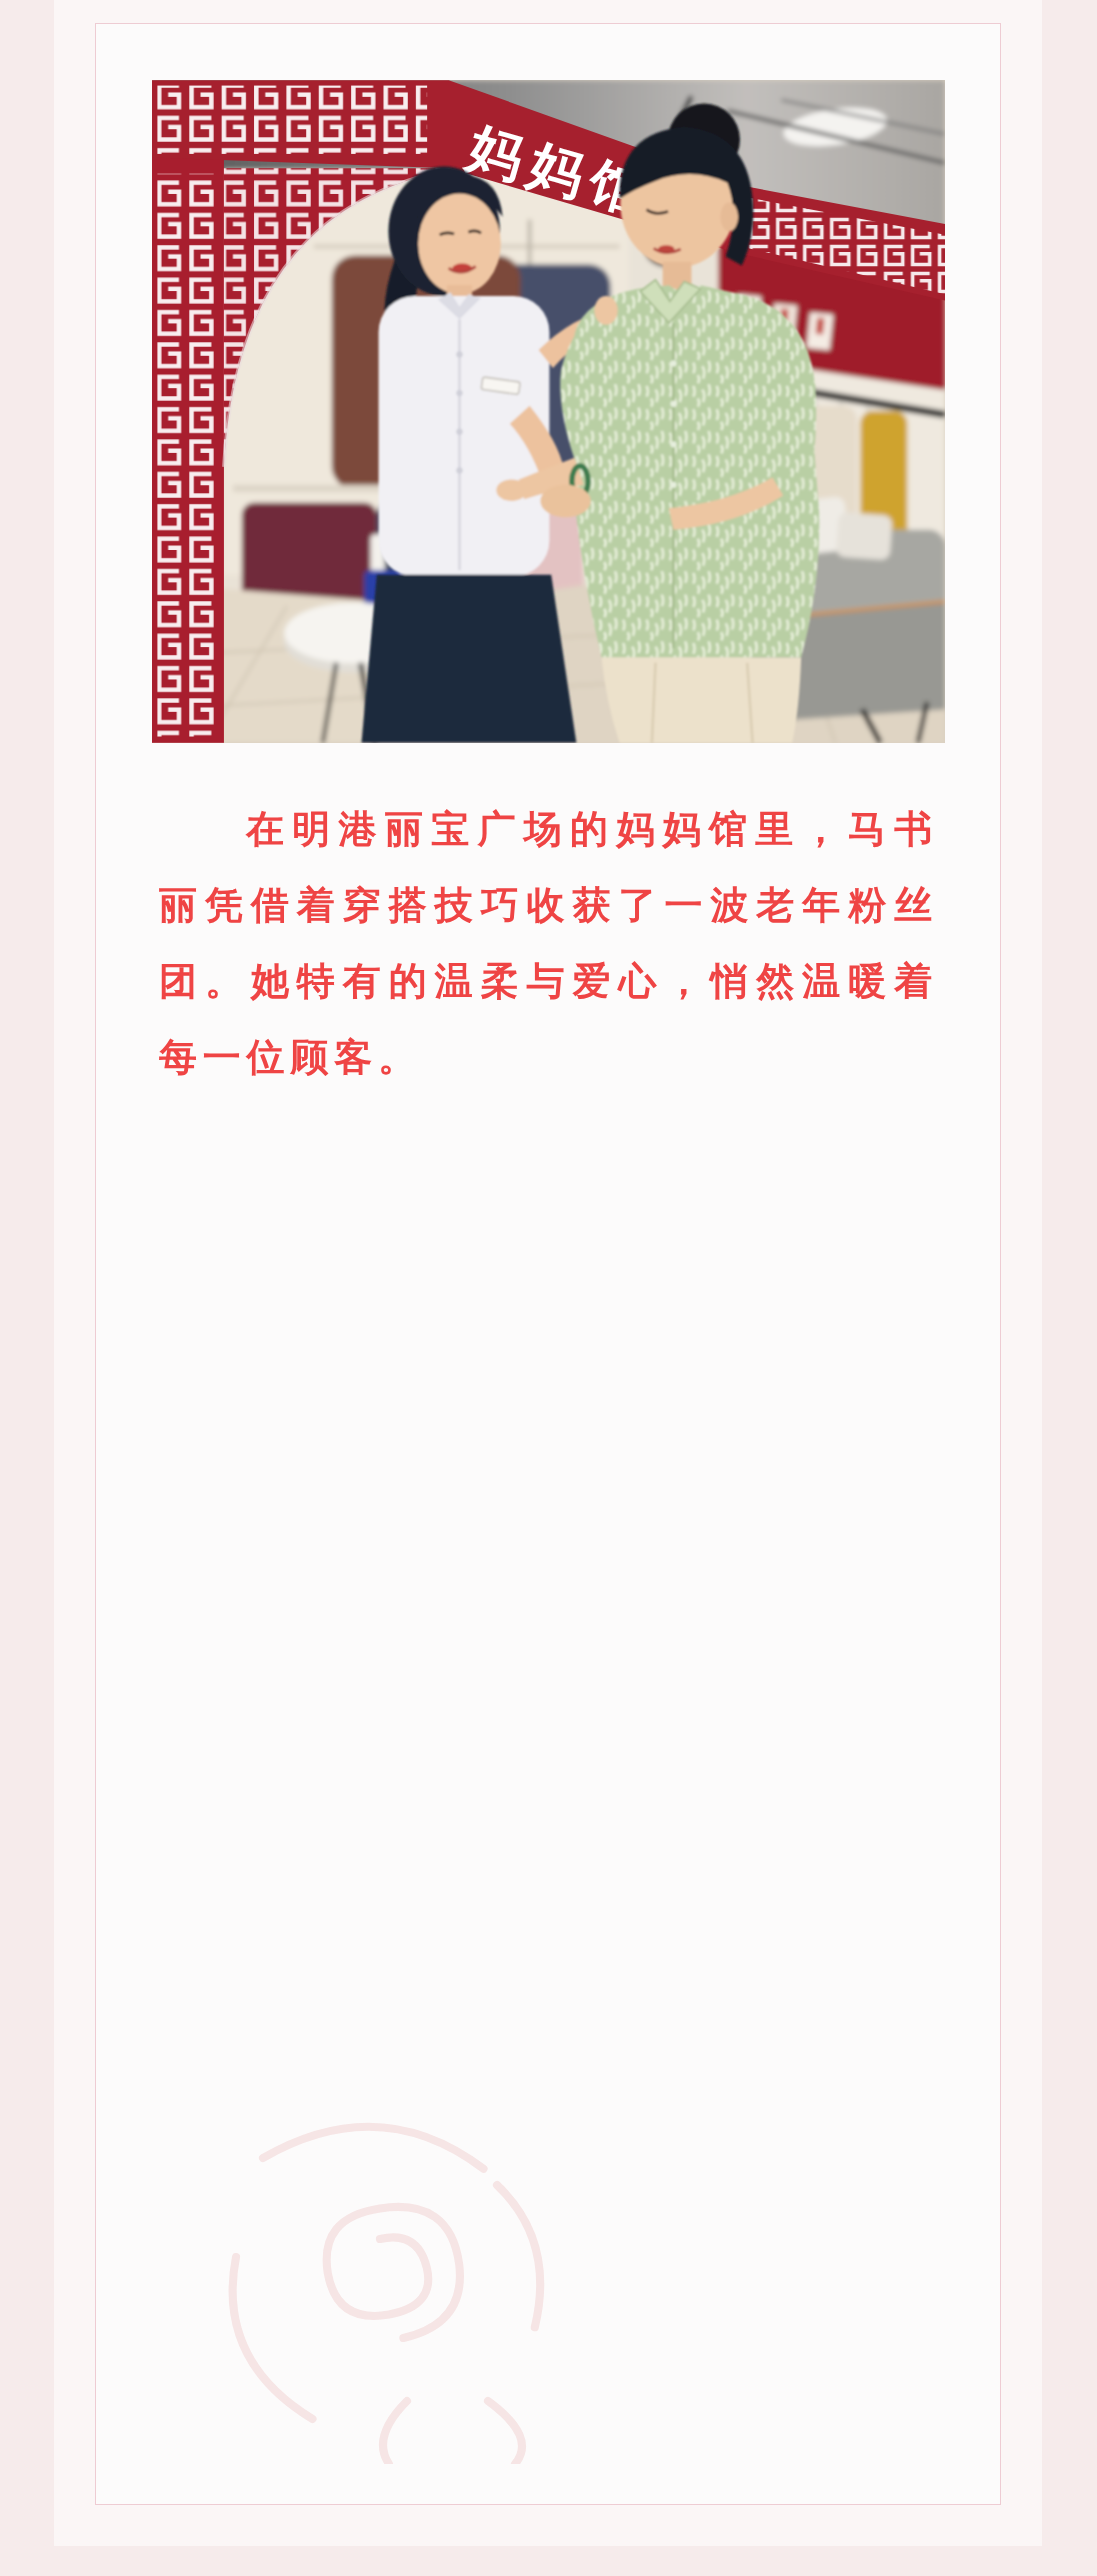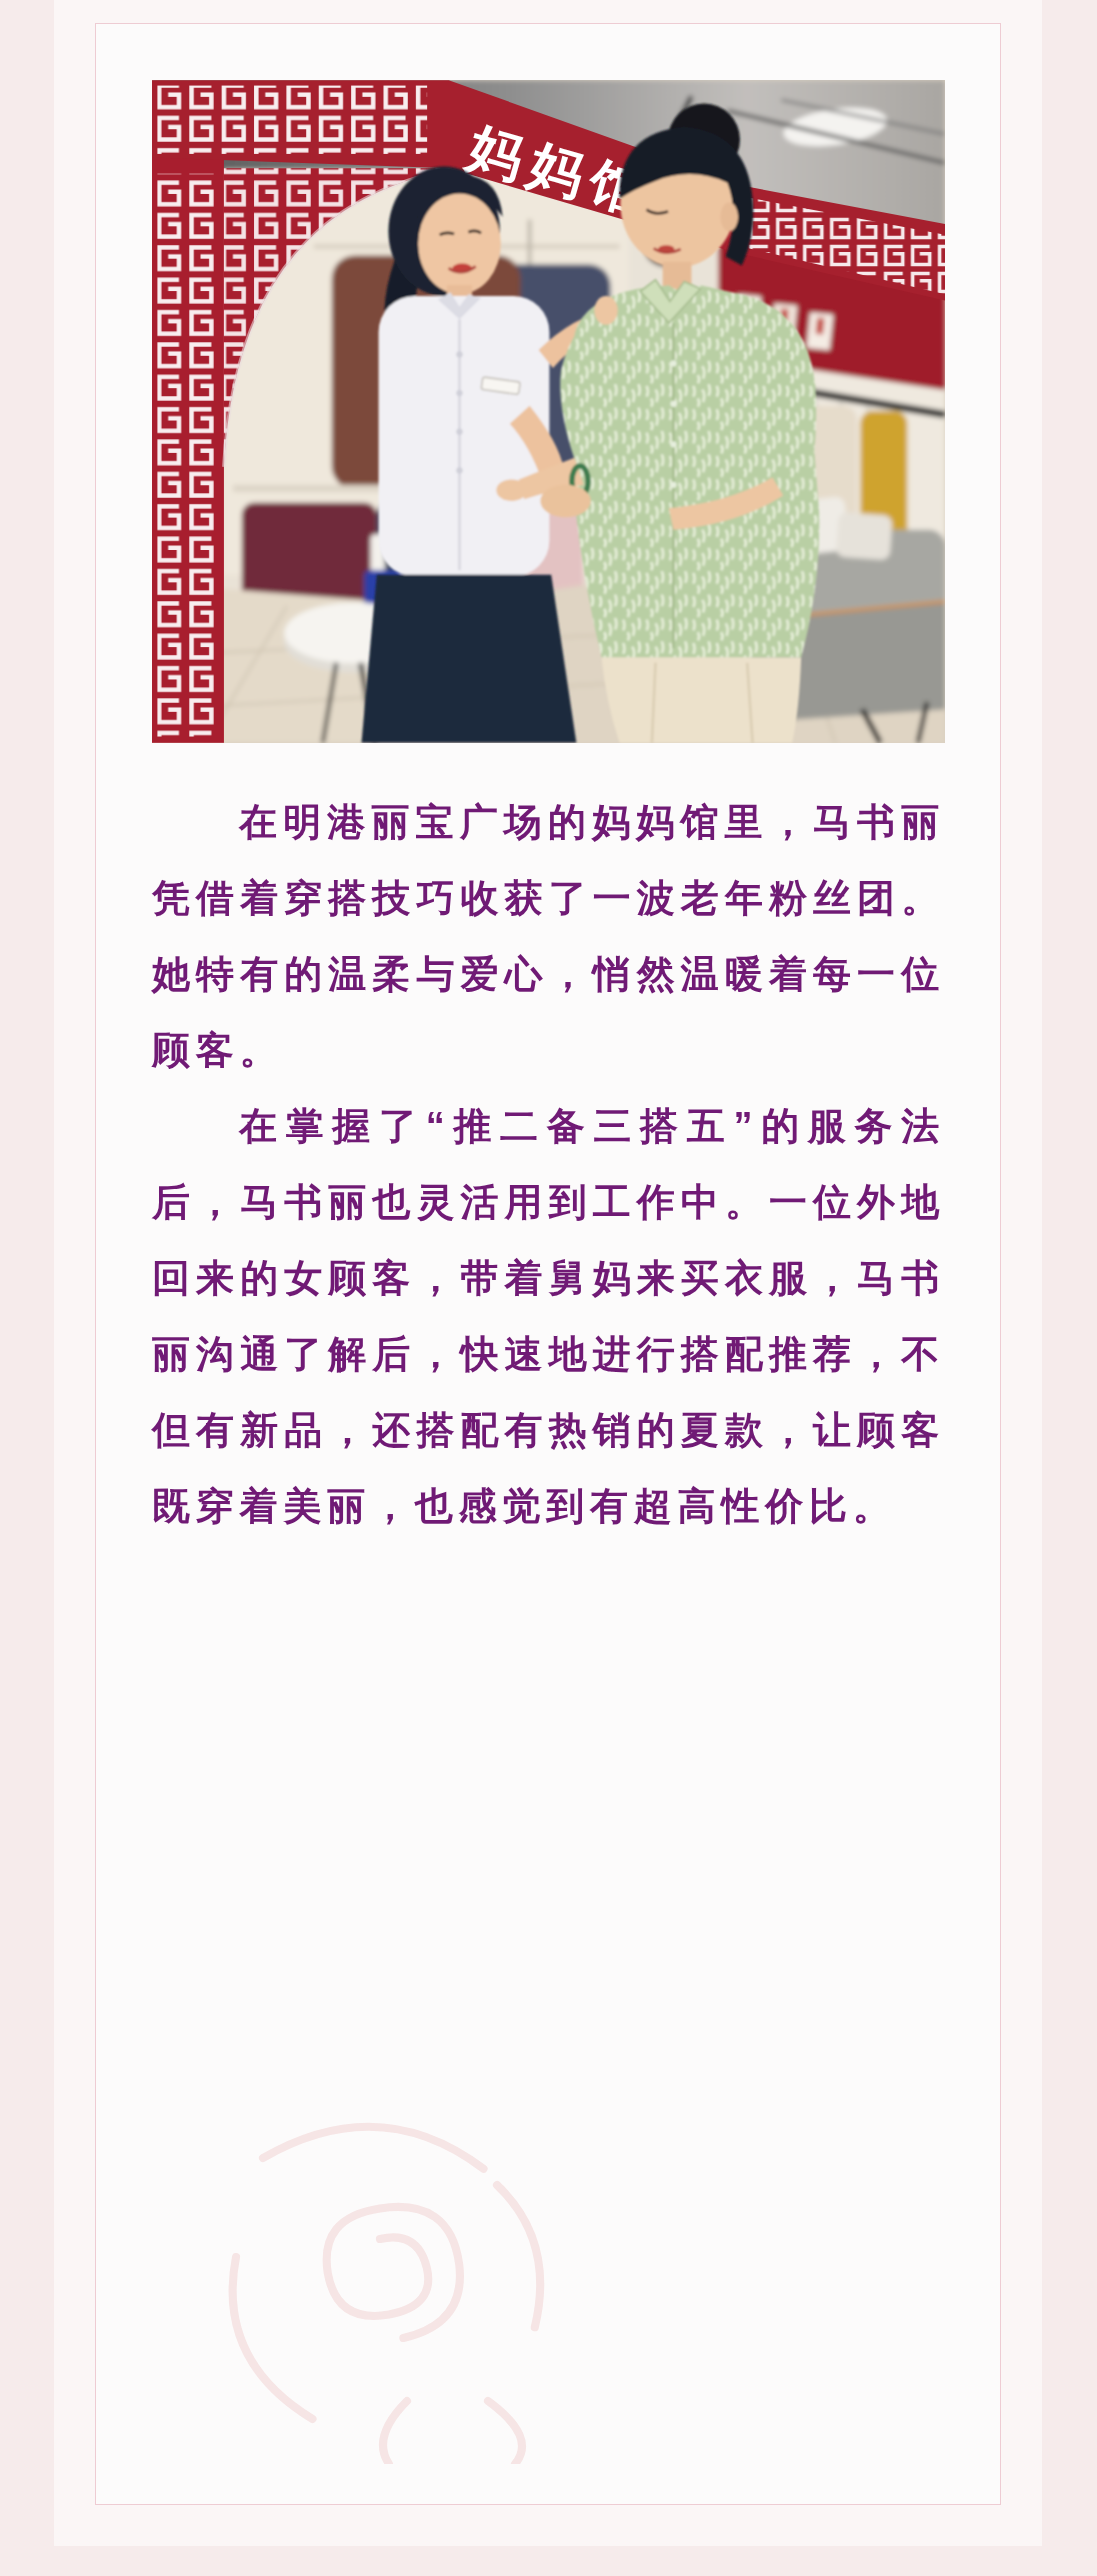--- a/index.html
+++ b/index.html
@@ -20,28 +20,28 @@
   .photo{
     position:absolute;left:56px;top:56px;
     width:793px;height:663px;overflow:hidden;
     background:#d9cfc0;
   }
   .photo svg{display:block;}
   .article{
     position:absolute;left:56px;top:760px;width:793px;
   }
   .article p{
-    margin:0;
+    margin:7px;
     font-size:38px;
     line-height:76px;
     letter-spacing:5.8px;
     text-indent:87px;
     text-align:justify;
     font-weight:600;
-    color:#701a75;
+    color:#ef4444;
   }
   .rose{
     position:absolute;left:13.5px;bottom:40px;
     width:468px;height:423px;opacity:.75;
     pointer-events:none;
   }
 </style>
 </head>
 <body>
 
@@ -224,21 +224,20 @@
             <ellipse cx="460" cy="468" rx="28" ry="18" fill="#eac29c"></ellipse>
             <path d="M500 642 L722 642 Q720 700 712 737 L520 737 Q505 692 500 642 Z" fill="#ece1cb"></path>
             <path d="M560 648 L556 737 M662 648 L668 737" stroke="#dccfb5" stroke-width="3"></path>
           </g>
         </g>
       </svg>
     </div>
 
     <div class="article">
       <p>在明港丽宝广场的妈妈馆里，马书丽凭借着穿搭技巧收获了一波老年粉丝团。她特有的温柔与爱心，悄然温暖着每一位顾客。</p>
-      <p>在掌握了“推二备三搭五”的服务法后，马书丽也灵活用到工作中。一位外地回来的女顾客，带着舅妈来买衣服，马书丽沟通了解后，快速地进行搭配推荐，不但有新品，还搭配有热销的夏款，让顾客既穿着美丽，也感觉到有超高性价比。</p>
     </div>
 
     <svg class="rose" viewBox="0 0 520 470" xmlns="http://www.w3.org/2000/svg">
       <g fill="none" stroke="#f4dede" stroke-width="9" stroke-linecap="round">
         <path d="M300 220 q42 -10 52 32 q10 42 -42 52 q-58 10 -68 -46 q-10 -62 58 -72 q78 -12 88 62 q8 66 -62 82"></path>
         <path d="M170 130 q130 -75 245 12"></path>
         <path d="M140 240 q-22 115 85 180"></path>
         <path d="M430 160 q65 62 42 158"></path>
         <path d="M420 400 q55 40 30 70"></path>
         <path d="M330 400 q-40 40 -20 70"></path>

